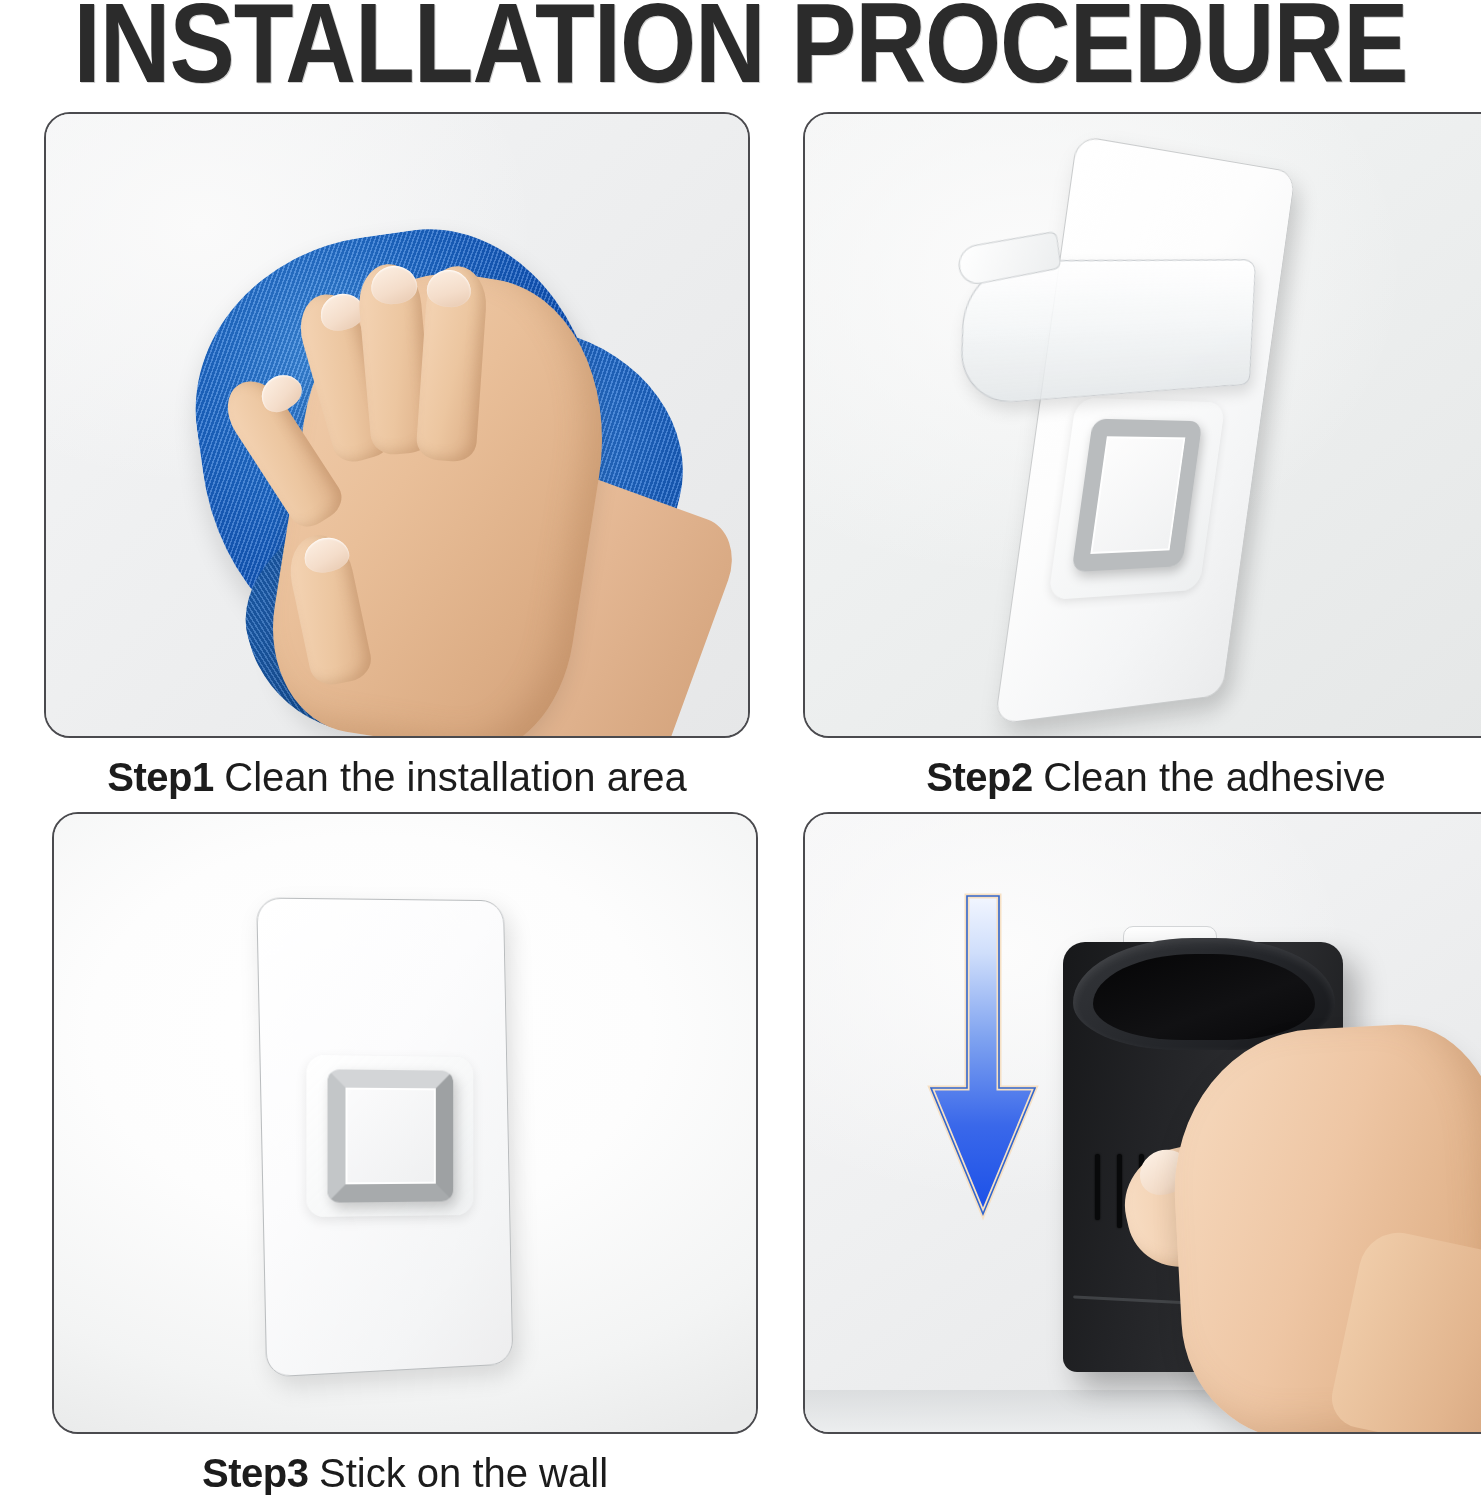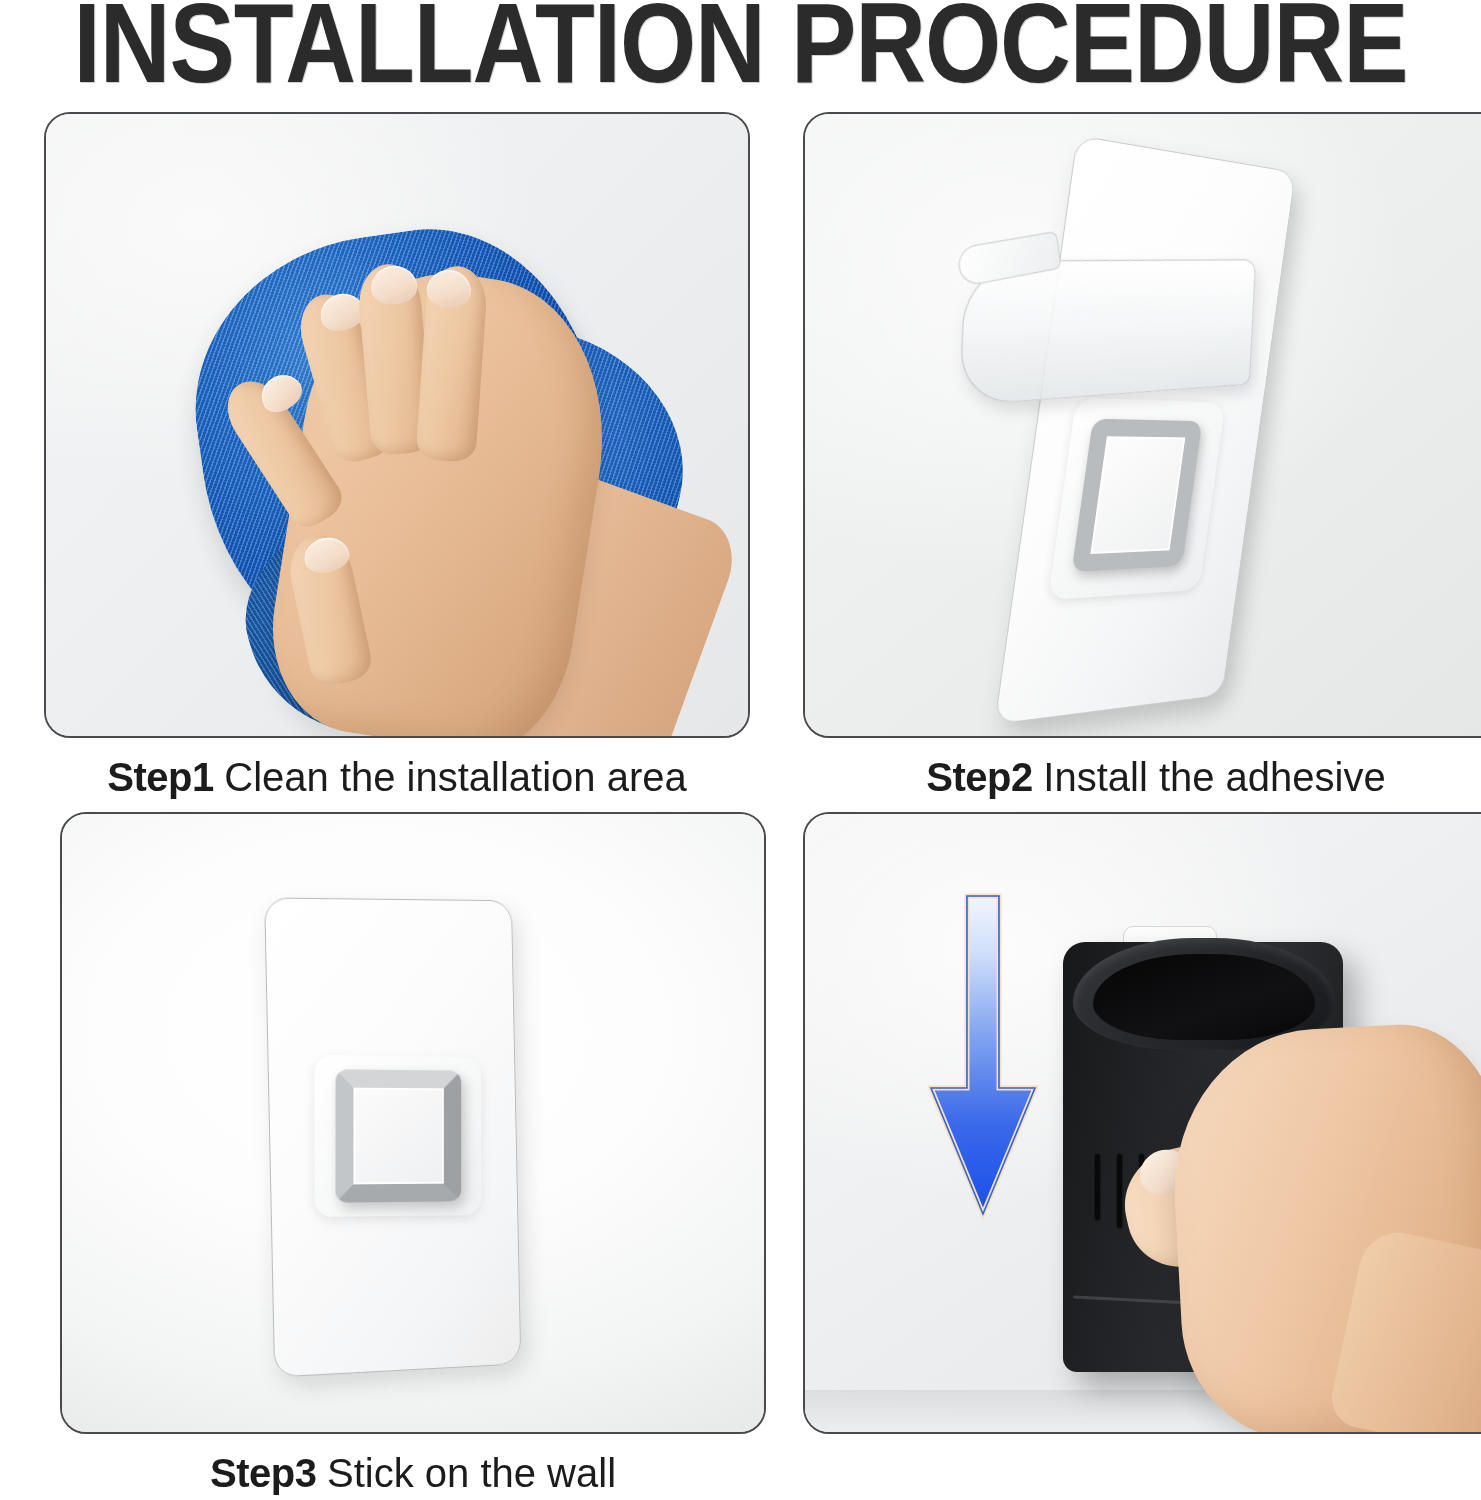--- a/index.html
+++ b/index.html
@@ -42,21 +42,21 @@
     width: 1172px;
     height: 1380px;
     margin-left: 36px;
   }
   .cell {
     position: absolute;
     width: 706px;
   }
   .cell.c1 { left: 0;   top: 0; }
   .cell.c2 { left: 759px; top: 0; }
-  .cell.c3 { left: 16px;   top: 700px; }
+  .cell.c3 { left: 8px;   top: 700px; }
   .cell.c4 { left: 759px; top: 700px; }
 
   .panel {
     position: relative;
     width: 706px;
     height: 626px;
     border: 2px solid #4a4a4e;
     border-radius: 26px;
     background: linear-gradient(150deg, #f2f3f4 0%, #eceded 42%, #e7e8e9 70%, #e2e3e4 100%);
     overflow: hidden;
@@ -403,21 +403,21 @@
       <div class="sticker-tilt">
         <div class="sticker-body"></div>
         <div class="hook-shadowplate"></div>
         <div class="hook-frame"></div>
         <div class="peel-film"></div>
         <div class="peel-lip"></div>
       </div>
     </div>
     <div class="caption">
       <span class="stepno">Step2 </span>
-      <span class="steptxt">Install the adhesive</span>
+      <span class="steptxt">Clean the adhesive</span>
     </div>
   </div>
 
   <div class="cell c3">
     <div class="panel">
       <div class="p3-bg"></div>
       <div class="wall-plate"></div>
       <div class="wall-hook-plate"></div>
       <div class="wall-hook"></div>
     </div>

